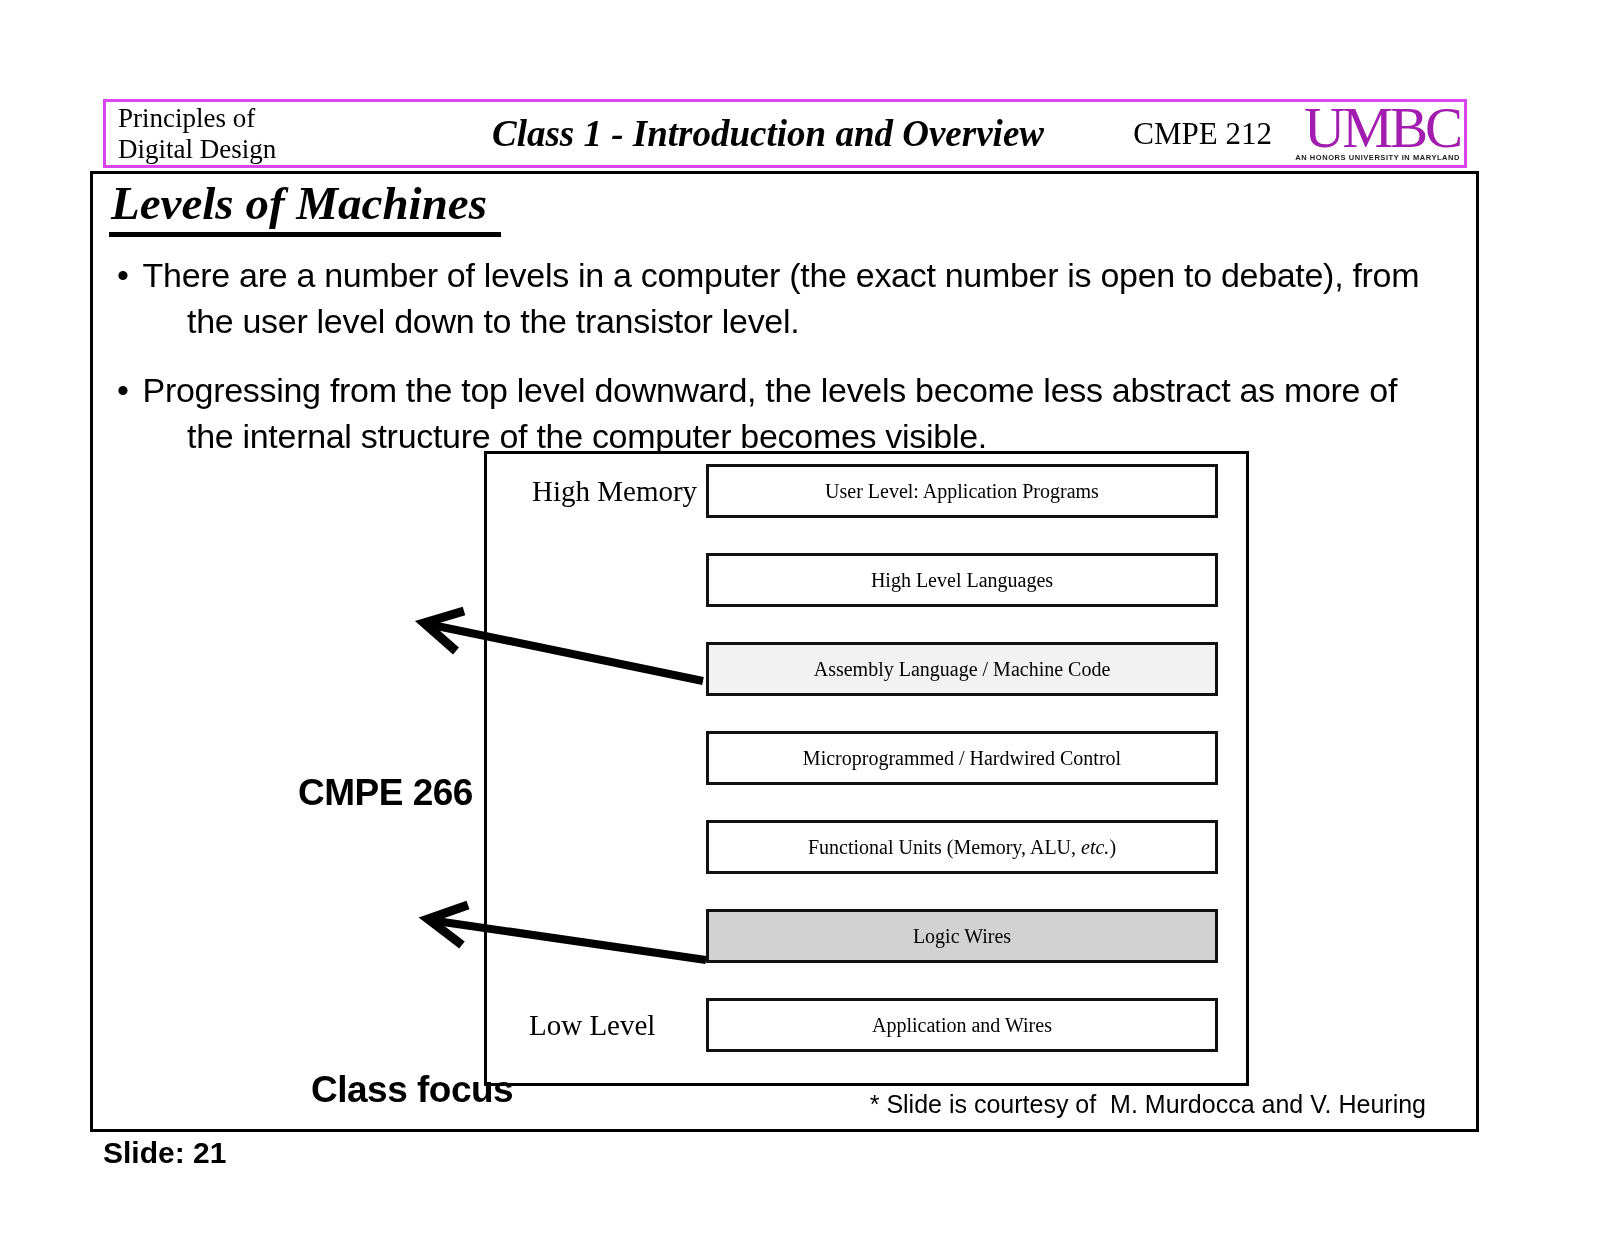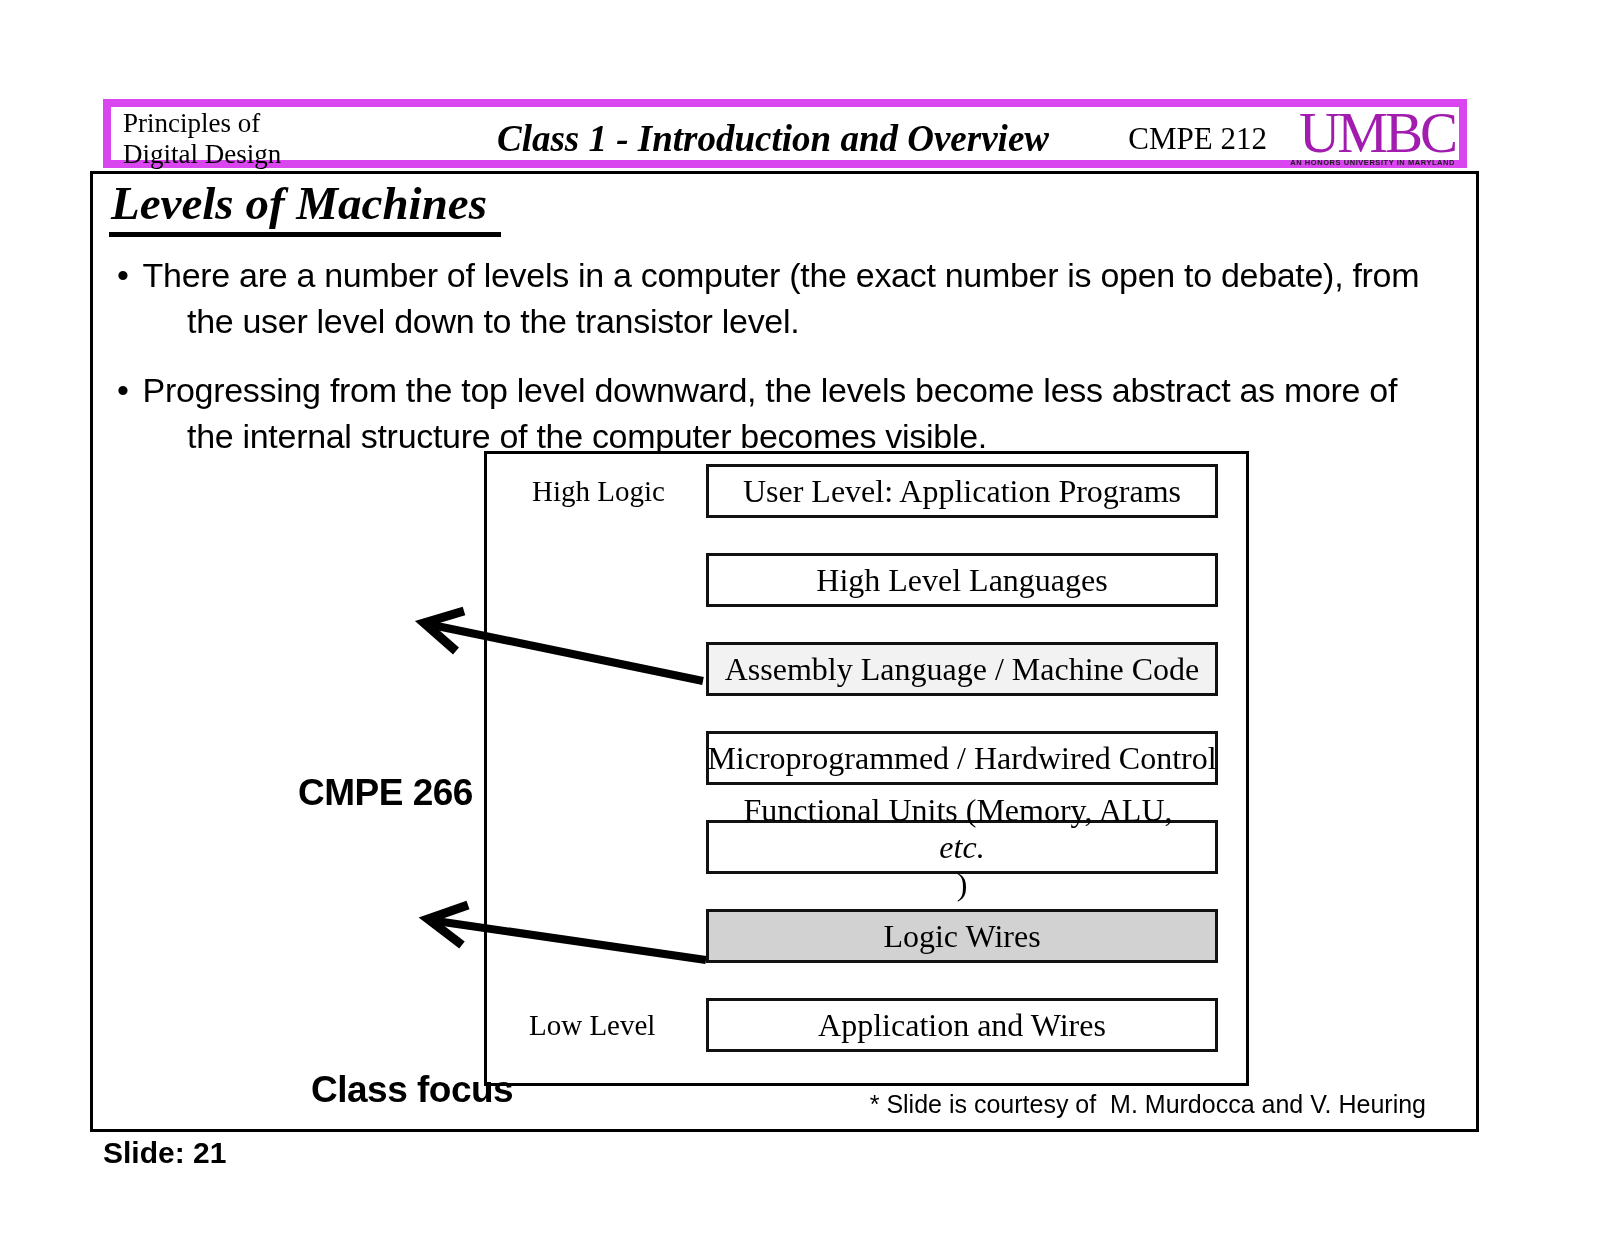--- a/index.html
+++ b/index.html
@@ -1,21 +1,21 @@
 <!DOCTYPE html>
 <html><head>
 <meta charset="utf-8">
 <style>
   html,body{margin:0;padding:0;background:#ffffff;}
   body{width:1600px;height:1236px;position:relative;overflow:hidden;
        font-family:"Liberation Sans",sans-serif;color:#000;}
 
   
   #header-box{position:absolute;left:103px;top:99px;width:1364px;height:69px;
-              border:8px solid #d946ef;box-sizing:border-box;background:#fff;}
+              border:3px solid #d946ef;box-sizing:border-box;background:#fff;}
   .course-name{position:absolute;left:12px;top:1px;
                font-family:"Liberation Serif",serif;font-size:27px;line-height:31px;}
   .class-title{position:absolute;left:282px;width:760px;top:10px;text-align:center;
                font-family:"Liberation Serif",serif;font-style:italic;font-weight:bold;
                font-size:37px;white-space:nowrap;}
   .course-code{position:absolute;right:192px;top:14px;
                font-family:"Liberation Serif",serif;font-size:31px;}
   .logo{position:absolute;right:4px;top:1px;width:182px;height:64px;text-align:right;}
   .logo-text{font-family:"Liberation Serif",serif;font-size:57px;line-height:49px;
              color:#a21caf;letter-spacing:-3px;}
@@ -32,21 +32,21 @@
   .bullet-item{font-size:34px;line-height:46px;letter-spacing:-0.3px;
                margin:0 0 23px 0;padding-left:84px;text-indent:-70px;}
   .bullet-char{margin-right:14px;}
 
   
   .diagram{position:absolute;left:391px;top:277px;width:765px;height:635px;
            border:3px solid #000;box-sizing:border-box;background:#fff;}
   .level-box{position:absolute;left:219px;width:512px;height:54px;
              border:3px solid #111;box-sizing:border-box;
              display:flex;align-items:center;justify-content:center;
-             font-family:"Liberation Serif",serif;font-size:32px;}
+             font-family:"Liberation Serif",serif;font-size:20px;}
   .level-label{position:absolute;left:45px;height:54px;display:flex;align-items:center;
                font-family:"Liberation Serif",serif;font-size:29px;}
   #label-low{left:42px;}
 
   .annotation{position:absolute;font-weight:bold;font-size:37px;letter-spacing:-0.5px;}
   #ann-cmpe{left:205px;top:598px;}
   #ann-focus{left:218px;top:895px;}
 
   .credit{position:absolute;right:50px;bottom:10px;font-size:25px;white-space:pre;}
 
@@ -73,36 +73,36 @@
 
 <div id="main-box">
   <div class="slide-title">Levels of Machines</div>
 
   <div class="bullets">
     <p class="bullet-item"><span class="bullet-char">•</span><span>There are a number of levels in a computer (the exact number is open to debate), from the user level down to the transistor level.</span></p>
     <p class="bullet-item"><span class="bullet-char">•</span><span>Progressing from the top level downward, the levels become less abstract as more of the internal structure of the computer becomes visible.</span></p>
   </div>
 
   <div class="diagram">
-    <div class="level-label" id="label-high" style="top:10px">High Logic</div>
+    <div class="level-label" id="label-high" style="top:10px">High Memory</div>
     <div class="level-label" id="label-low" style="top:544px">Low Level</div>
 
   <div class="level-box" style="top: 10px; background: rgb(255, 255, 255);">
         <span style="white-space: pre;">User Level: Application Programs</span>
       </div>
       <div class="level-box" style="top: 99px; background: rgb(255, 255, 255);">
         <span style="white-space: pre;">High Level Languages</span>
       </div>
       <div class="level-box" style="top: 277px; background: rgb(255, 255, 255);">
         <span style="white-space: pre;">Microprogrammed / Hardwired Control</span>
       </div>
       <div class="level-box" style="top: 188px; background: rgb(242, 242, 242);">
         <span style="white-space: pre;">Assembly Language / Machine Code</span>
       </div>
-      <div class="level-box" style="top: 366px; background: rgb(255, 255, 255); flex-direction: column;">
+      <div class="level-box" style="top: 366px; background: rgb(255, 255, 255);">
         <span style="white-space: pre;">Functional Units (Memory, ALU, </span>
         <span style="font-style: italic; white-space: pre;">etc.</span>
         <span style="white-space: pre;">)</span>
       </div>
       <div class="level-box" style="top: 455px; background: rgb(210, 210, 210);">
         <span style="white-space: pre;">Logic Wires</span>
       </div>
       <div class="level-box" style="top: 544px; background: rgb(255, 255, 255);">
         <span style="white-space: pre;">Application and Wires</span>
       </div>

